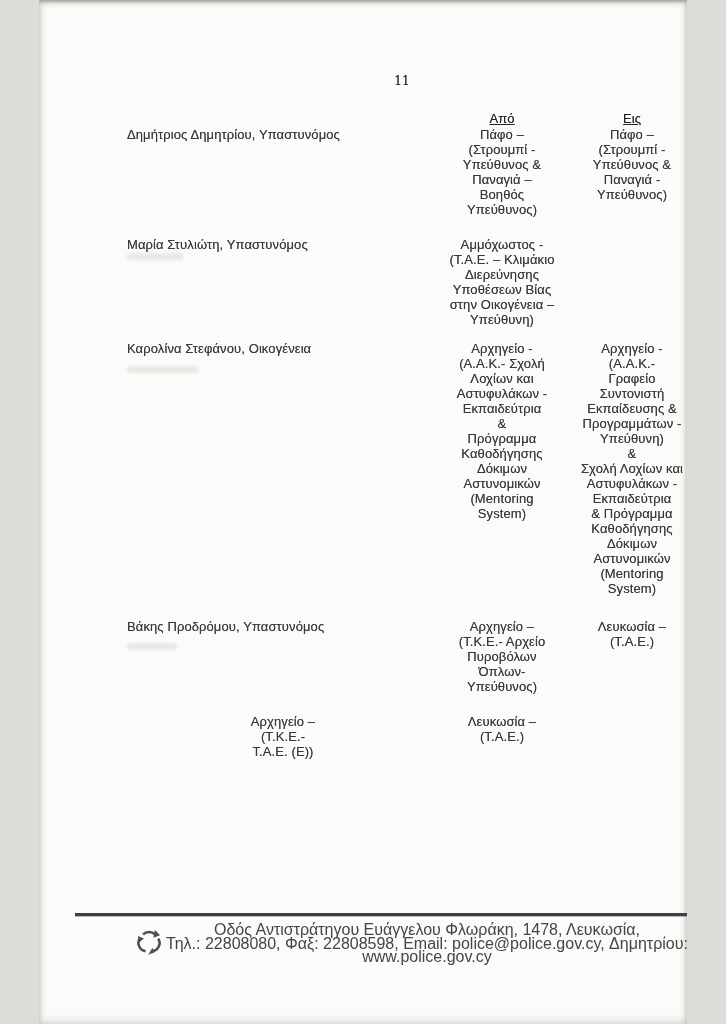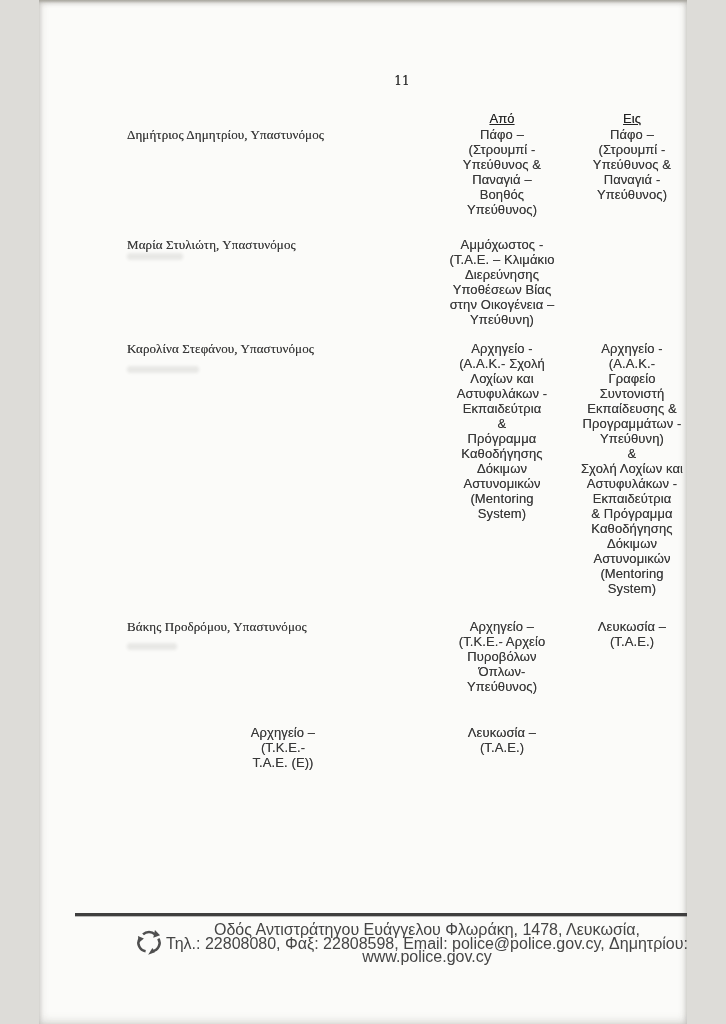--- a/index.html
+++ b/index.html
@@ -26,21 +26,20 @@
     font-family:"DejaVu Serif","Liberation Serif",serif;
   }
   .content{position:absolute;top:111px;left:88px;width:572px;}
   .grid{display:grid;grid-template-columns:312px 126px 134px;}
   .hdr{font-weight:normal;text-decoration:underline;color:#222;
        text-align:center;font-size:13px;line-height:16px;}
   .row{margin-bottom:20px;}
   .name{
     font-size:13px;line-height:15px;text-align:left;
     letter-spacing:.1px;
-    font-family:Liberation Serif, serif;
   }
   .cell{
     font-size:13px;line-height:15px;text-align:center;
     white-space:pre-line;letter-spacing:.1px;
   }
   .txt{text-shadow:0 0 .5px rgba(56,56,56,.65);}
   .smudge{
     position:absolute;background:#6a6a66;opacity:.13;
     filter:blur(1.6px);border-radius:3px;
   }
@@ -89,21 +88,21 @@
       <div class="name txt">Μαρία Στυλιώτη, Υπαστυνόμος</div>
       <div class="cell txt">Αμμόχωστος -
 (Τ.Α.Ε. – Κλιμάκιο
 Διερεύνησης
 Υποθέσεων Βίας
 στην Οικογένεια –
 Υπεύθυνη)</div>
     </div>
 
     <div class="grid row" style="margin-bottom:23px">
-      <div class="name txt">Καρολίνα Στεφάνου, Υπαστυνόμος</div>
+      <div class="name txt">Καρολίνα Στεφάνου, Οικογένεια</div>
       <div class="cell txt">Αρχηγείο -
 (Α.Α.Κ.- Σχολή
 Λοχίων και
 Αστυφυλάκων -
 Εκπαιδεύτρια
 &amp;
 Πρόγραμμα
 Καθοδήγησης
 Δόκιμων
 Αστυνομικών
@@ -121,21 +120,21 @@
 Αστυφυλάκων -
 Εκπαιδεύτρια
 &amp; Πρόγραμμα
 Καθοδήγησης
 Δόκιμων
 Αστυνομικών
 (Mentoring
 System)</div>
     </div>
 
-    <div class="grid row" style="margin-bottom:31px">
+    <div class="grid row" style="margin-bottom:20px">
       <div class="name txt">Βάκης Προδρόμου, Υπαστυνόμος</div>
       <div class="cell txt">Αρχηγείο –
 (Τ.Κ.Ε.- Αρχείο
 Πυροβόλων
 Όπλων-
 Υπεύθυνος)</div>
       <div class="cell txt">Λευκωσία –
 (Τ.Α.Ε.)</div>
     </div>
 

